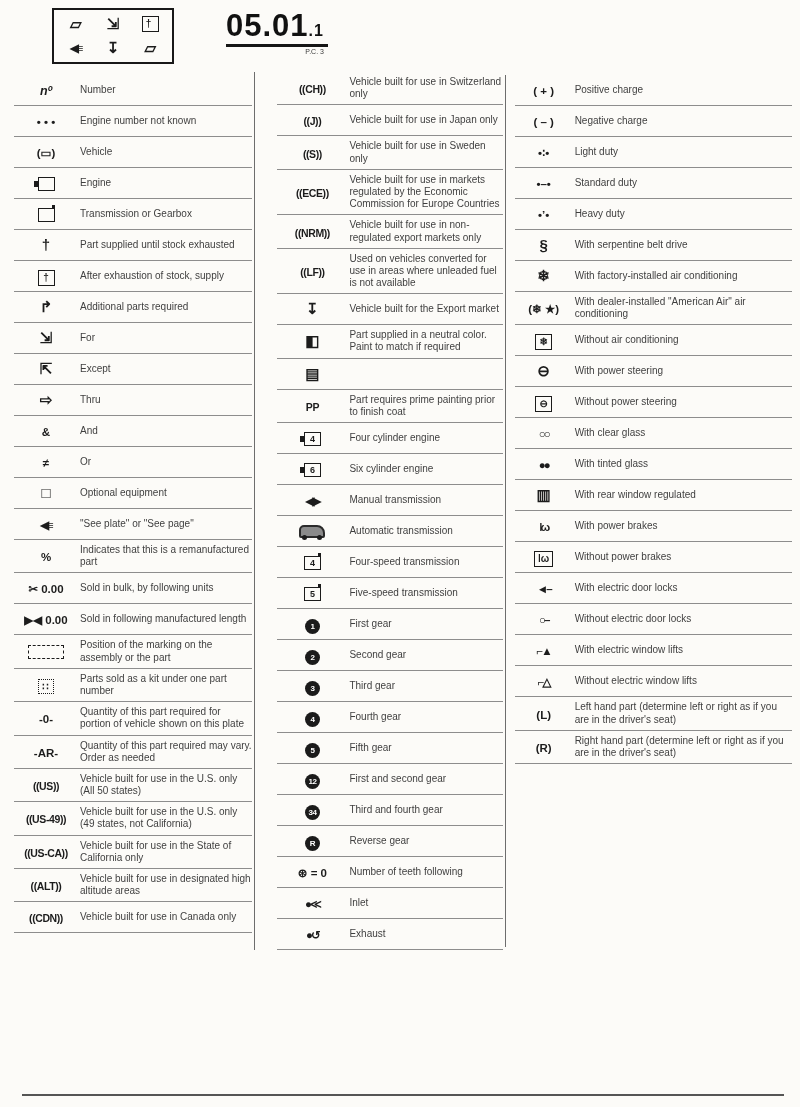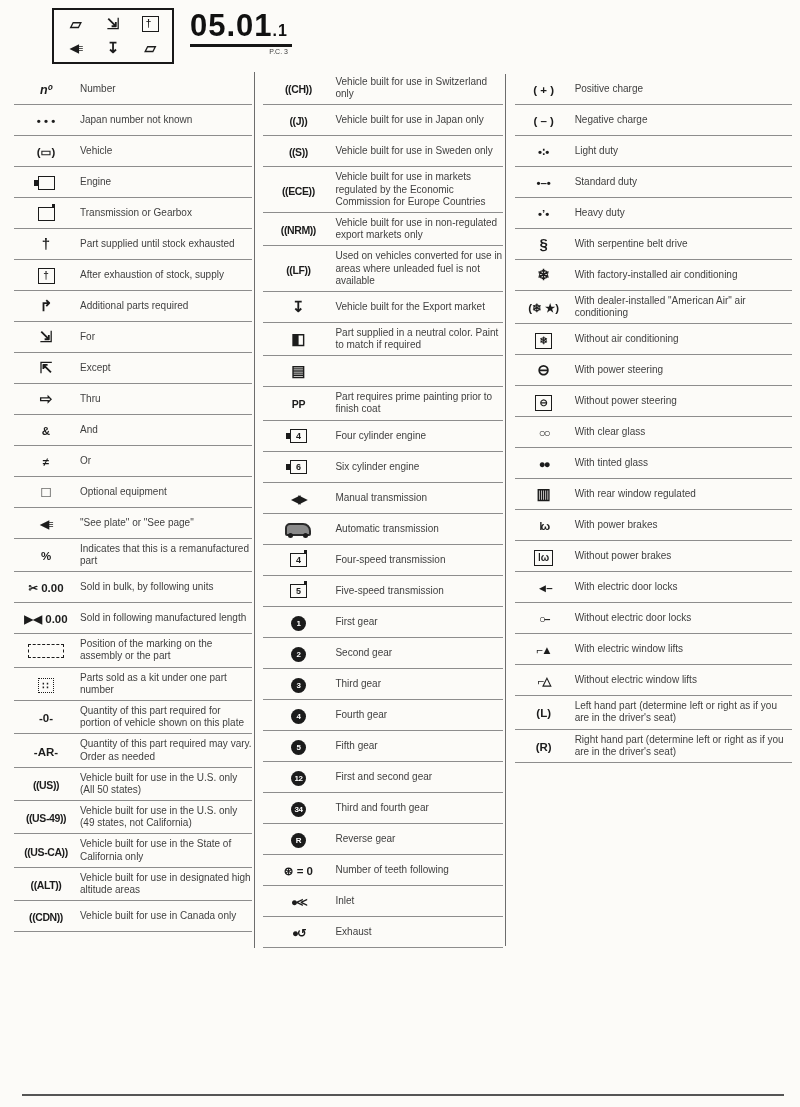--- a/index.html
+++ b/index.html
@@ -3,30 +3,30 @@
 <meta charset="utf-8">
 <style>
   html,body{margin:0;padding:0;background:#d8d8d4;}
   .page{position:relative;width:800px;height:1107px;margin:0 auto;background:#fcfbf8;
         font-family:"Liberation Sans",sans-serif;overflow:hidden;color:#1c1c1c;}
   
   .header{position:absolute;top:8px;left:52px;display:flex;align-items:flex-start;gap:16px;}
   .icon-box{border:2.5px solid #181818;width:104px;height:46px;padding:3px 7px;
             display:grid;grid-template-columns:repeat(3,1fr);gap:1px 8px;
             align-items:center;justify-items:center;background:#fcfbf8;}
-  .title-wrap{margin-top:2px;}
+  .title-wrap{margin-top:2px;margin-left:36px;}
   .title{font-size:31px;font-weight:bold;letter-spacing:1px;line-height:1;
          border-bottom:3.5px solid #161616;padding:0 4px 3px 0;display:inline-block;color:#111;}
   .title .tsub{font-size:16px;font-weight:bold;}
   .note{font-size:7px;color:#3a3a3a;text-align:right;margin-top:1px;padding-right:4px;}
   
   .cols{position:absolute;top:72px;left:12px;right:6px;display:flex;align-items:center;}
   .col{box-sizing:border-box;min-height:872px;padding:0 2px;}
   .col1{width:31%;}
-  .col2{width:32%;border-left:1.5px solid #6d6d6d;padding-left:8px;}
+  .col2{width:32%;border-left:1.5px solid #6d6d6d;padding-left:22px;}
   .col3{width:37%;border-left:1.5px solid #6d6d6d;padding-left:9px;}
   .row{display:flex;align-items:center;border-bottom:1px solid #8d8d8d;
        padding:4px 0;min-height:22px;}
   .sym{flex:0 0 64px;text-align:center;}
   .col2 .sym{flex-basis:70px;}
   .col3 .sym{flex-basis:58px;}
   .lbl{font-size:10px;line-height:1.22;color:#3f3f3f;padding-left:2px;}
   
   .glyph{font-size:11.5px;font-weight:700;color:#1c1c1c;white-space:nowrap;}
   .g-big{font-size:15px;}
@@ -74,21 +74,21 @@
   </div>
 
   <div class="cols">
     <div class="col col1">
         <div class="row">
           <span class="sym"><span class="glyph g-italic">nº</span></span>
           <span class="lbl">Number</span>
         </div>
         <div class="row">
           <span class="sym"><span class="glyph">• • •</span></span>
-          <span class="lbl">Japan number not known</span>
+          <span class="lbl">Engine number not known</span>
         </div>
         <div class="row">
           <span class="sym"><span class="glyph">(▭)</span></span>
           <span class="lbl">Vehicle</span>
         </div>
         <div class="row">
           <span class="sym"><span class="glyph g-engine"></span></span>
           <span class="lbl">Engine</span>
         </div>
         <div class="row">

